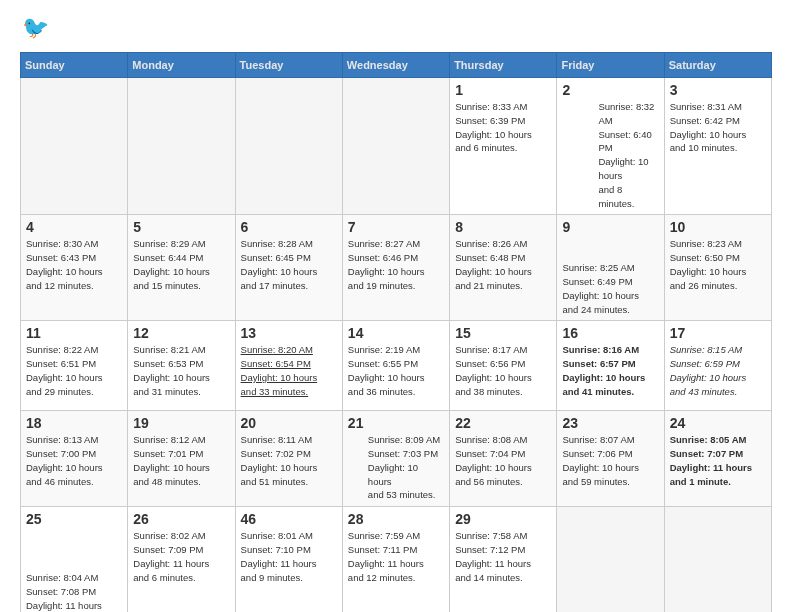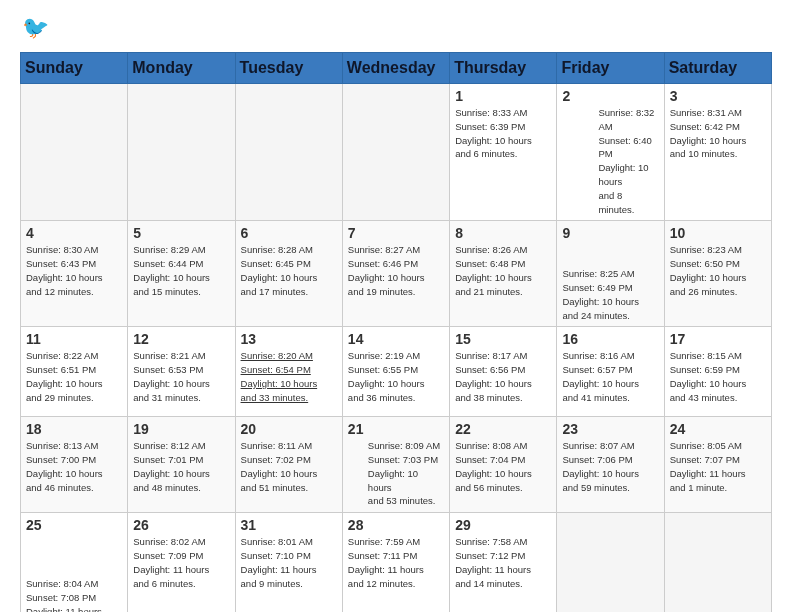--- a/index.html
+++ b/index.html
@@ -49,22 +49,22 @@
       font-size: 15px;
       color: #555;
     }
     table {
       width: 100%;
       border-collapse: collapse;
       table-layout: fixed;
     }
     thead tr th {
       background-color: #3a7abf;
-      color: #0f172a;
-      font-size: 16px;
+      color: #e5e5e5;
+      font-size: 11px;
       font-weight: bold;
       padding: 6px 4px;
       text-align: left;
       border: 1px solid #2e6aa8;
     }
     tbody tr td {
       border: 1px solid #ccc;
       vertical-align: top;
       padding: 4px 5px;
       font-size: 10px;
@@ -232,28 +232,28 @@
         </td>
         <td>
           <span class="day-number">15</span>
           <div class="day-info" style="white-space: pre-line;">Sunrise: 8:17 AM
 Sunset: 6:56 PM
 Daylight: 10 hours
 and 38 minutes.</div>
         </td>
         <td>
           <span class="day-number">16</span>
-          <div class="day-info" style="white-space: pre-line;">Sunrise: 8:16 AM
+          <div class="day-info" style="white-space: pre-line; font-weight: bold;">Sunrise: 8:16 AM
 Sunset: 6:57 PM
 Daylight: 10 hours
 and 41 minutes.</div>
         </td>
         <td>
           <span class="day-number">17</span>
-          <div class="day-info" style="white-space: pre-line;">Sunrise: 8:15 AM
+          <div class="day-info" style="white-space: pre-line; font-style: italic;">Sunrise: 8:15 AM
 Sunset: 6:59 PM
 Daylight: 10 hours
 and 43 minutes.</div>
         </td>
       </tr>
       <tr>
         <td>
           <span class="day-number">18</span>
           <div class="day-info" style="white-space: pre-line;">Sunrise: 8:13 AM
 Sunset: 7:00 PM
@@ -290,21 +290,21 @@
         </td>
         <td>
           <span class="day-number">23</span>
           <div class="day-info" style="white-space: pre-line;">Sunrise: 8:07 AM
 Sunset: 7:06 PM
 Daylight: 10 hours
 and 59 minutes.</div>
         </td>
         <td>
           <span class="day-number">24</span>
-          <div class="day-info" style="white-space: pre-line;">Sunrise: 8:05 AM
+          <div class="day-info" style="white-space: pre-line; font-weight: bold;">Sunrise: 8:05 AM
 Sunset: 7:07 PM
 Daylight: 11 hours
 and 1 minute.</div>
         </td>
       </tr>
       <tr>
         <td>
           <span class="day-number">25</span>
           <div class="day-info" style="white-space: pre-line; margin-top: 44px;">Sunrise: 8:04 AM
 Sunset: 7:08 PM
@@ -312,21 +312,21 @@
 and 4 minutes.</div>
         </td>
         <td>
           <span class="day-number">26</span>
           <div class="day-info" style="white-space: pre-line;">Sunrise: 8:02 AM
 Sunset: 7:09 PM
 Daylight: 11 hours
 and 6 minutes.</div>
         </td>
         <td>
-          <span class="day-number">31</span>
+          <span class="day-number">46</span>
           <div class="day-info" style="white-space: pre-line;">Sunrise: 8:01 AM
 Sunset: 7:10 PM
 Daylight: 11 hours
 and 9 minutes.</div>
         </td>
         <td>
           <span class="day-number">28</span>
           <div class="day-info" style="white-space: pre-line;">Sunrise: 7:59 AM
 Sunset: 7:11 PM
 Daylight: 11 hours

